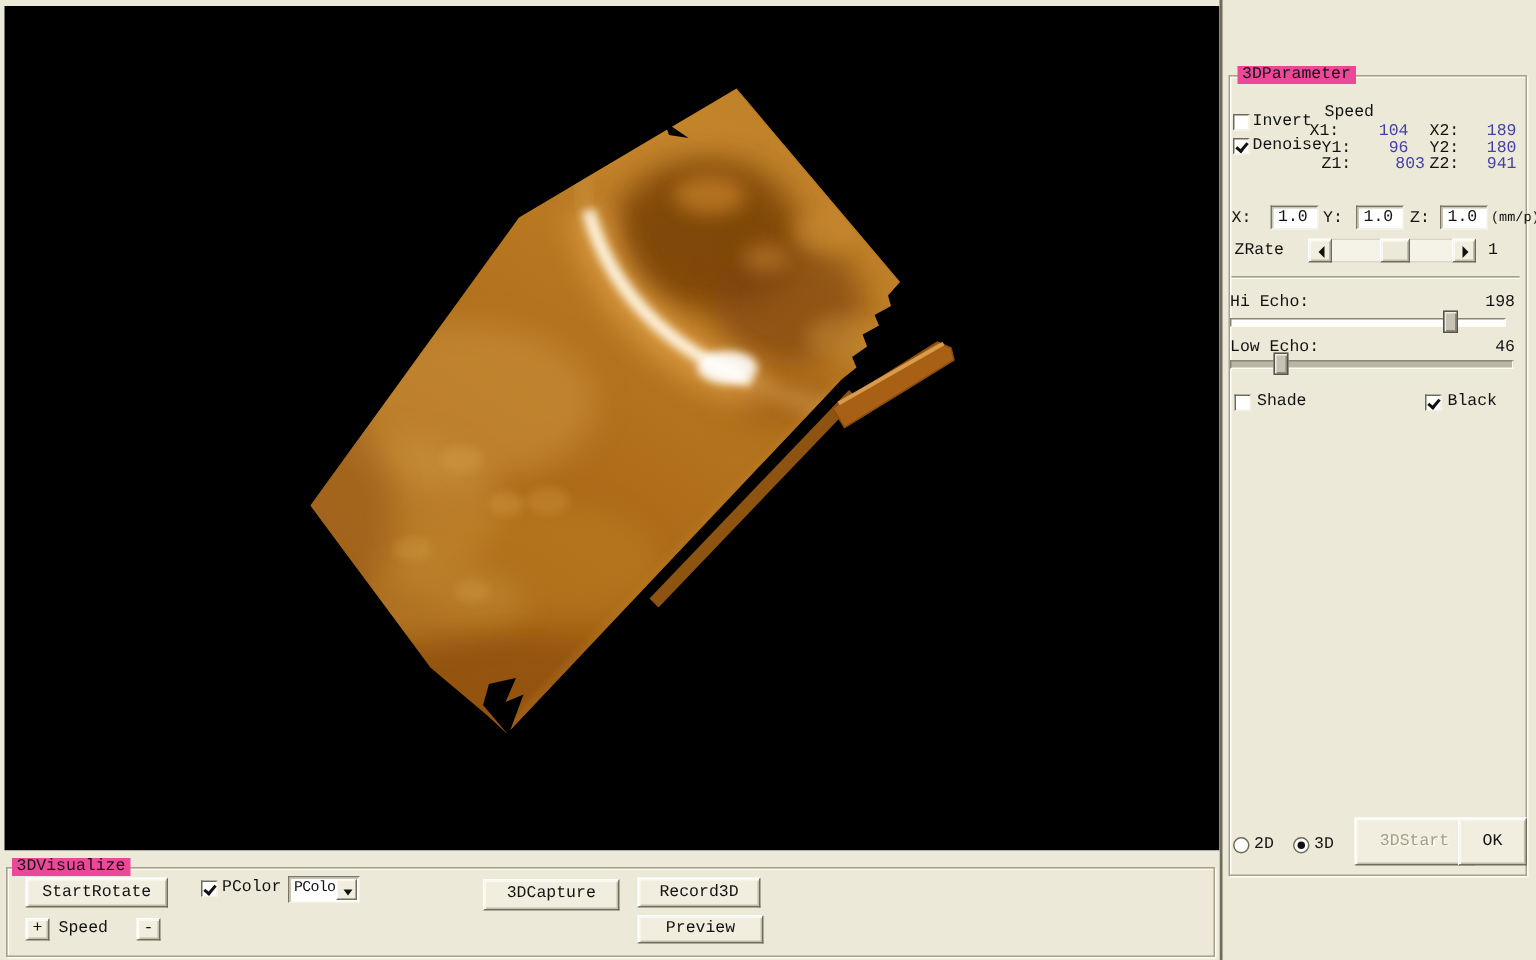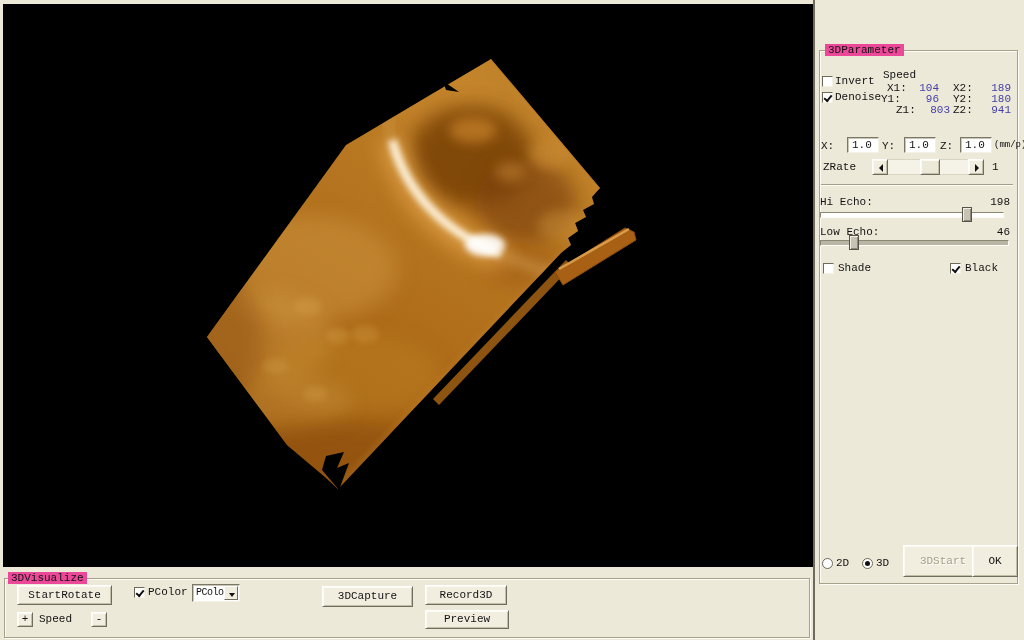--- a/index.html
+++ b/index.html
@@ -146,29 +146,29 @@
 <div id="right-panel">
   <div class="group" style="left:4px;top:50px;width:197px;height:532px;"></div>
   <div class="group-label" style="left:10px;top:44px;">3DParameter</div>
 
   <span class="checkbox" style="left:7px;top:76px;"></span>
   <span class="lbl" style="left:20px;top:75px;">Invert</span>
   <span class="checkbox checked" style="left:7px;top:92px;"></span>
   <span class="lbl" style="left:20px;top:91px;">Denoise</span>
 
   <span class="lbl" style="left:68px;top:69px;">Speed</span>
-  <span class="lbl" style="left:72px;top:82px;">X1:</span>
+  <span class="lbl" style="left:58px;top:82px;">X1:</span>
   <span class="lbl val" style="left:88px;top:82px;width:36px;text-align:right;">104</span>
   <span class="lbl" style="left:138px;top:82px;">X2:</span>
   <span class="lbl val" style="left:160px;top:82px;width:36px;text-align:right;">189</span>
   <span class="lbl" style="left:66px;top:93px;">Y1:</span>
   <span class="lbl val" style="left:88px;top:93px;width:36px;text-align:right;">96</span>
   <span class="lbl" style="left:138px;top:93px;">Y2:</span>
   <span class="lbl val" style="left:160px;top:93px;width:36px;text-align:right;">180</span>
-  <span class="lbl" style="left:81px;top:104px;">Z1:</span>
+  <span class="lbl" style="left:66px;top:104px;">Z1:</span>
   <span class="lbl val" style="left:99px;top:104px;width:36px;text-align:right;">803</span>
   <span class="lbl" style="left:138px;top:104px;">Z2:</span>
   <span class="lbl val" style="left:160px;top:104px;width:36px;text-align:right;">941</span>
 
   <span class="lbl" style="left:6px;top:140px;">X:</span>
   <input class="field" style="left: 32px; top: 137px; width: 32px; height: 16px;" value="1.0">
   <span class="lbl" style="left:67px;top:140px;">Y:</span>
   <input class="field" style="left: 89px; top: 137px; width: 32px; height: 16px;" value="1.0">
   <span class="lbl" style="left:125px;top:140px;">Z:</span>
   <input class="field" style="left: 145px; top: 137px; width: 32px; height: 16px;" value="1.0">

